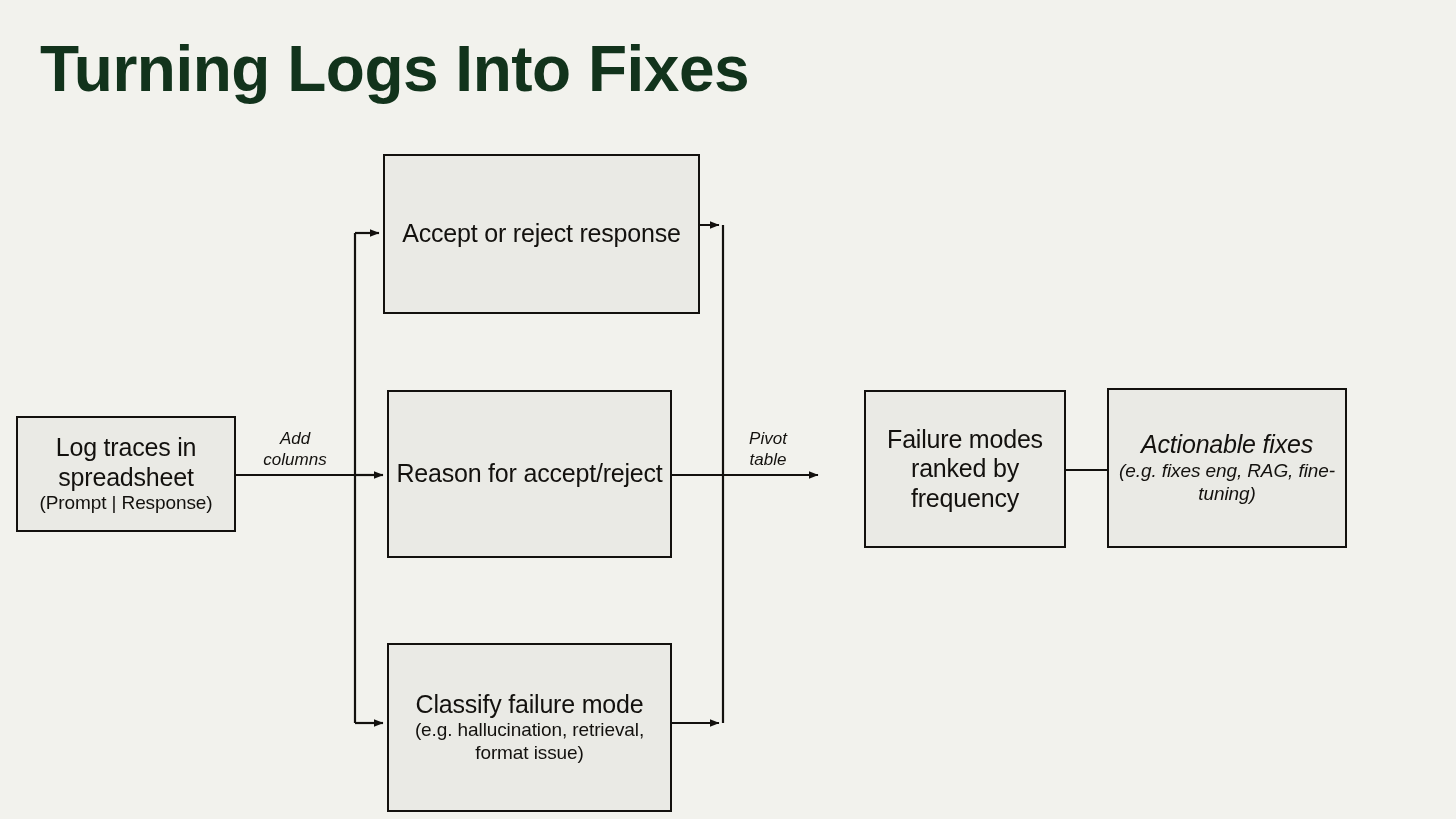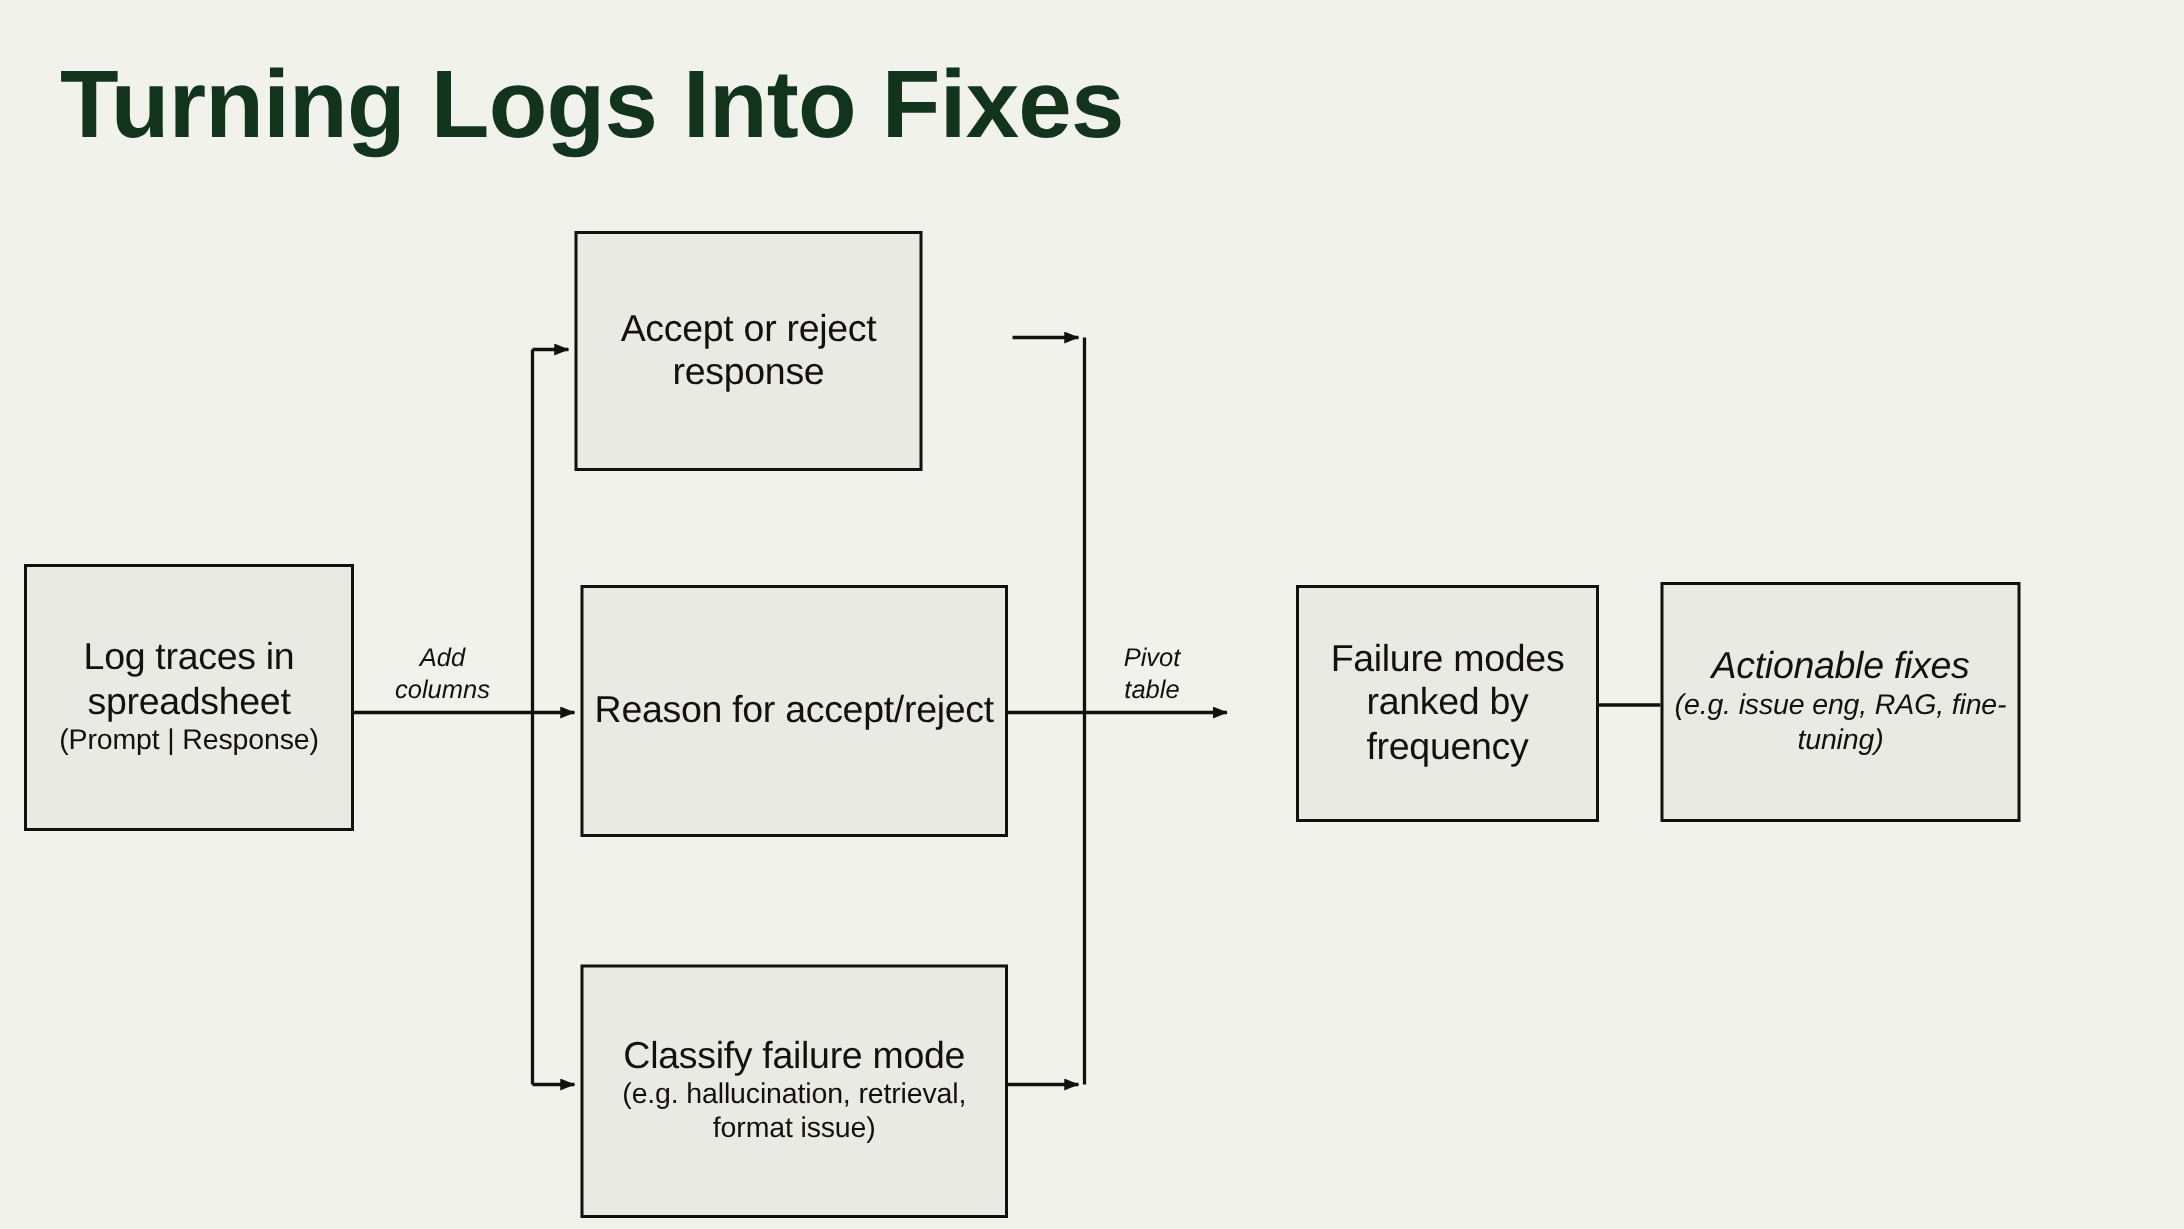--- a/index.html
+++ b/index.html
@@ -49,22 +49,22 @@
     letter-spacing: -0.2px;
   }
   .node .sub {
     font-size: 19px;
     line-height: 1.2;
     letter-spacing: -0.1px;
   }
   .node .sub:empty { display: none; }
 
   
-  #node-log        { left: 16px;   top: 376px; width: 220px; height: 178px; }
-  #node-accept     { left: 383px;  top: 154px; width: 232px; height: 160px; }
+  #node-log        { left: 16px;   top: 416px; width: 220px; height: 116px; }
+  #node-accept     { left: 383px;  top: 154px; width: 317px; height: 160px; }
   #node-reason     { left: 387px;  top: 390px; width: 285px; height: 168px; }
   #node-classify   { left: 387px;  top: 643px; width: 285px; height: 169px; }
   #node-failure    { left: 864px;  top: 390px; width: 202px; height: 158px; align-items: flex-end; }
   #node-fixes      { left: 1107px; top: 388px; width: 240px; height: 160px; font-style: italic; }
 
   #edges {
     position: absolute;
     left: 0;
     top: 0;
     width: 1456px;
@@ -142,16 +142,16 @@
 
   </div>
 
   <div id="node-failure" class="node">
     <div class="main">Failure modes ranked by frequency</div>
 
   </div>
 
   <div id="node-fixes" class="node">
     <div class="main">Actionable fixes</div>
-    <div class="sub">(e.g. issue eng, RAG, fine-tuning)</div>
+    <div class="sub">(e.g. fixes eng, RAG, fine-tuning)</div>
   </div>
 
 </div>
 
 </body></html>

